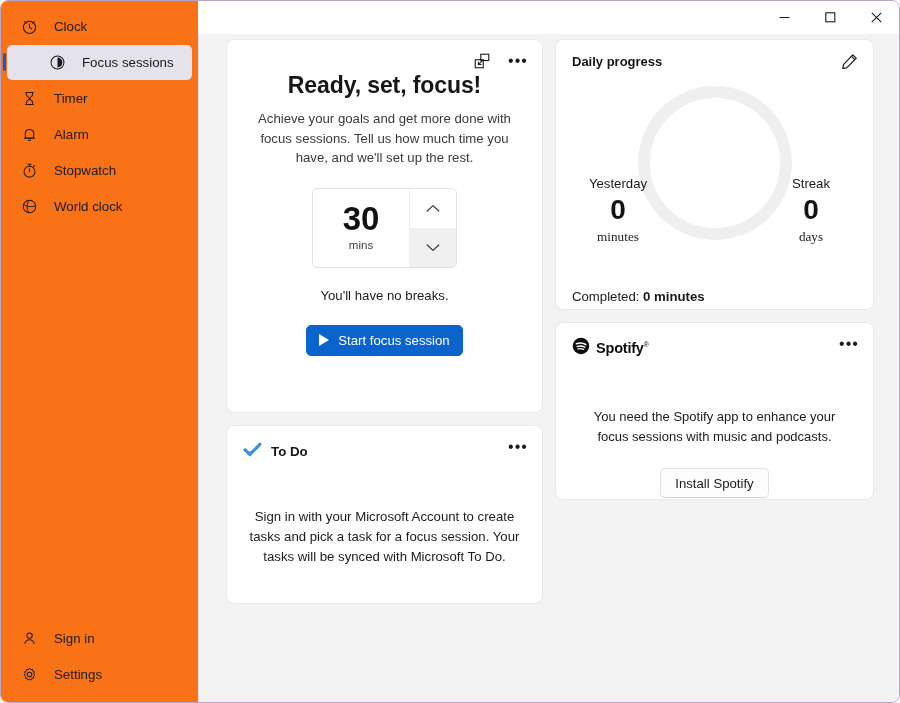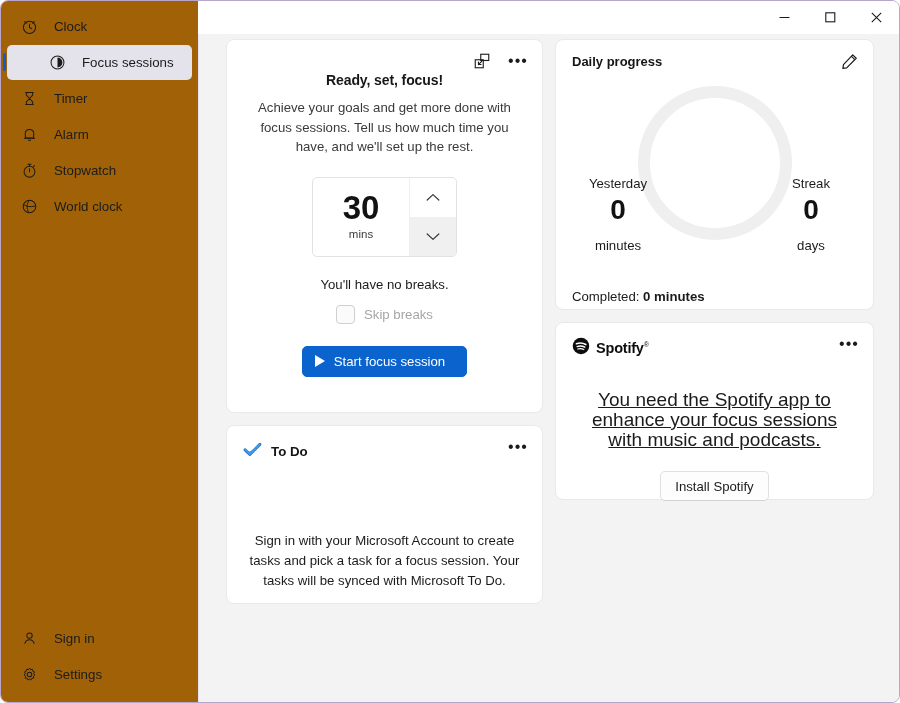--- a/index.html
+++ b/index.html
@@ -55,21 +55,21 @@
     display: flex;
     height: 703px;
     width: 900px;
   }
 
   
   #sidebar {
     width: 198px;
     min-width: 198px;
     height: 701px;
-    background: #a16207;
+    background: #f97316;
     border-right: 1px solid #e6e2ef;
     display: flex;
     flex-direction: column;
     position: relative;
     padding-top: 4px;
   }
   .nav-item {
     position: relative;
     height: 35px;
     margin: 1px 6px;
@@ -152,21 +152,21 @@
   .icon-btn svg { display: block; }
   .dots {
     font-size: 16px;
     letter-spacing: 1px;
     line-height: 10px;
     color: #1b1b1b;
   }
 
   #focus-title {
     text-align: center;
-    font-size: 14px;
+    font-size: 23px;
     font-weight: bold;
     color: #161616;
     margin-top: 22px;
     letter-spacing: -0.1px;
   }
   #focus-desc {
     text-align: center;
     font-size: 13.2px;
     color: #3a3a3a;
     line-height: 19.5px;
@@ -249,21 +249,21 @@
   #skip-label { font-size: 13.2px; color: #a6a6a6; }
 
   #start-btn-row { display: flex; justify-content: center; margin-top: 22px; }
   #start-btn {
     background: #0b63ce;
     border: 1px solid #0b63ce;
     color: #ffffff;
     font-size: 13.2px;
     border-radius: 5px;
     height: 31px;
-    padding: 0 21px 0 12px;
+    padding: 0 12px 0 12px;
     display: flex;
     align-items: center;
     gap: 9px;
     font-family: "Liberation Sans", sans-serif;
   }
   #play-tri {
     width: 0; height: 0;
     border-left: 10px solid #ffffff;
     border-top: 6.5px solid transparent;
     border-bottom: 6.5px solid transparent;
@@ -279,21 +279,21 @@
   .card-head-title {
     font-size: 13.3px;
     font-weight: bold;
     color: #161616;
   }
   #todo-text {
     text-align: center;
     font-size: 13.2px;
     color: #1b1b1b;
     line-height: 20px;
-    margin-top: 68px;
+    margin-top: 44px;
     padding: 0 4px;
   }
 
   
   #progress-card { height: 271px; padding: 14px 16px 0; }
   #progress-title {
     font-size: 13px;
     font-weight: bold;
     color: #161616;
   }
@@ -337,47 +337,47 @@
     font-size: 28px;
     font-weight: 600;
     color: #121212;
     line-height: 34px;
     margin-top: 1px;
   }
   .stat-unit, .ring-unit {
     font-size: 13.2px;
     color: #1b1b1b;
     line-height: 17px;
-    margin-top: 10px;
+    margin-top: 1px;
+    font-family: Liberation Serif, serif;
   }
   #completed-row {
     font-size: 13.2px;
     color: #1b1b1b;
     margin-top: 8px;
   }
   #completed-row b { font-weight: bold; }
 
   
   #spotify-card { height: 178px; padding: 14px 16px 0; }
   #spotify-logo-row { display: flex; align-items: center; gap: 6px; }
   #spotify-word {
     font-size: 14.5px;
     font-weight: bold;
     color: #0d0d0d;
     letter-spacing: -0.2px;
   }
   #spotify-word sup { font-size: 7px; font-weight: normal; vertical-align: super; }
   #spotify-text {
     text-align: center;
-    font-size: 19px;
+    font-size: 13px;
     color: #1b1b1b;
     line-height: 20px;
-    margin-top: 31px;
+    margin-top: 48px;
     padding: 0 10px;
-    text-decoration: underline;
   }
   #install-row { display: flex; justify-content: center; margin-top: 21px; }
   #install-btn {
     background: #fdfdfd;
     border: 1px solid #e0e0e0;
     border-bottom-color: #d2d2d2;
     border-radius: 5px;
     height: 30px;
     padding: 0 14px;
     font-size: 13.2px;
@@ -546,24 +546,20 @@
                   <svg width="14" height="9" viewBox="0 0 14 9">
                     <path d="M1.2 2 L7 7.4 L12.8 2" fill="none" stroke="#3b3b3b" stroke-width="1.25" stroke-linecap="round" stroke-linejoin="round"></path>
                   </svg>
                 </button>
               </div>
             </div>
           </div>
 
           <div id="breaks-text">You'll have no breaks.</div>
 
-          <div id="skip-row">
-            <span id="skip-box"></span>
-            <span id="skip-label">Skip breaks</span>
-          </div>
 
           <div id="start-btn-row">
             <button id="start-btn">
               <span id="play-tri"></span>
               <span>Start focus session</span>
             </button>
           </div>
         </div>
 
         <div class="card" id="todo-card">

